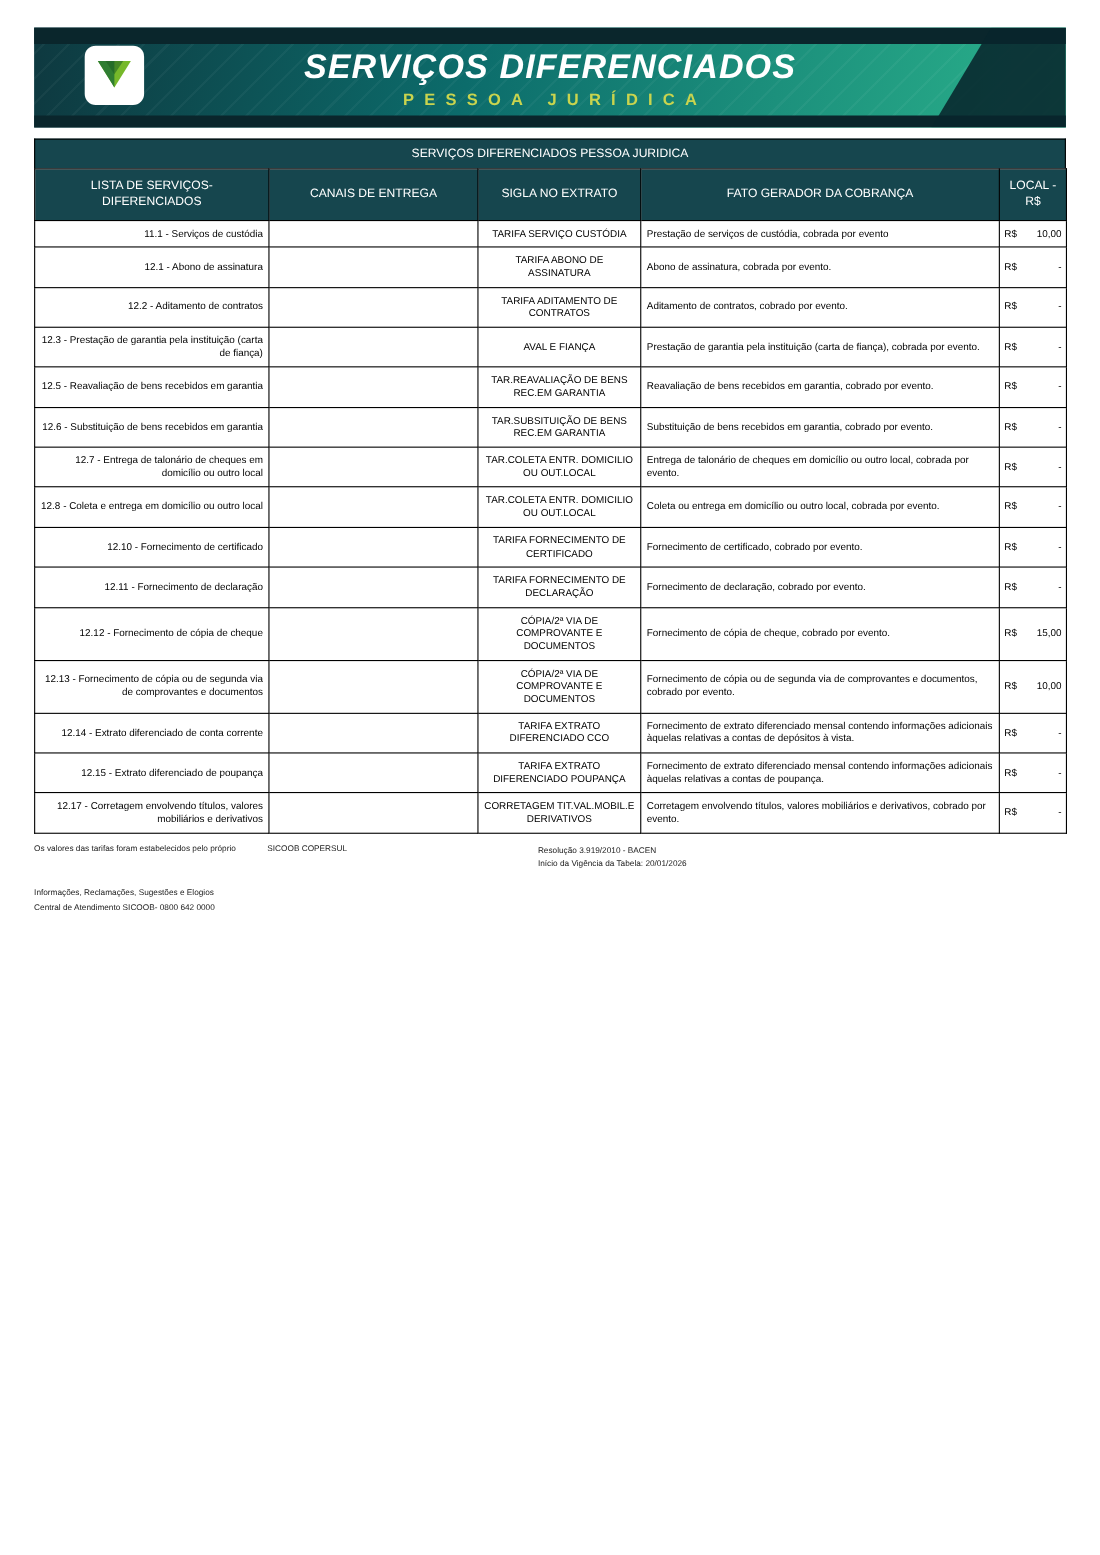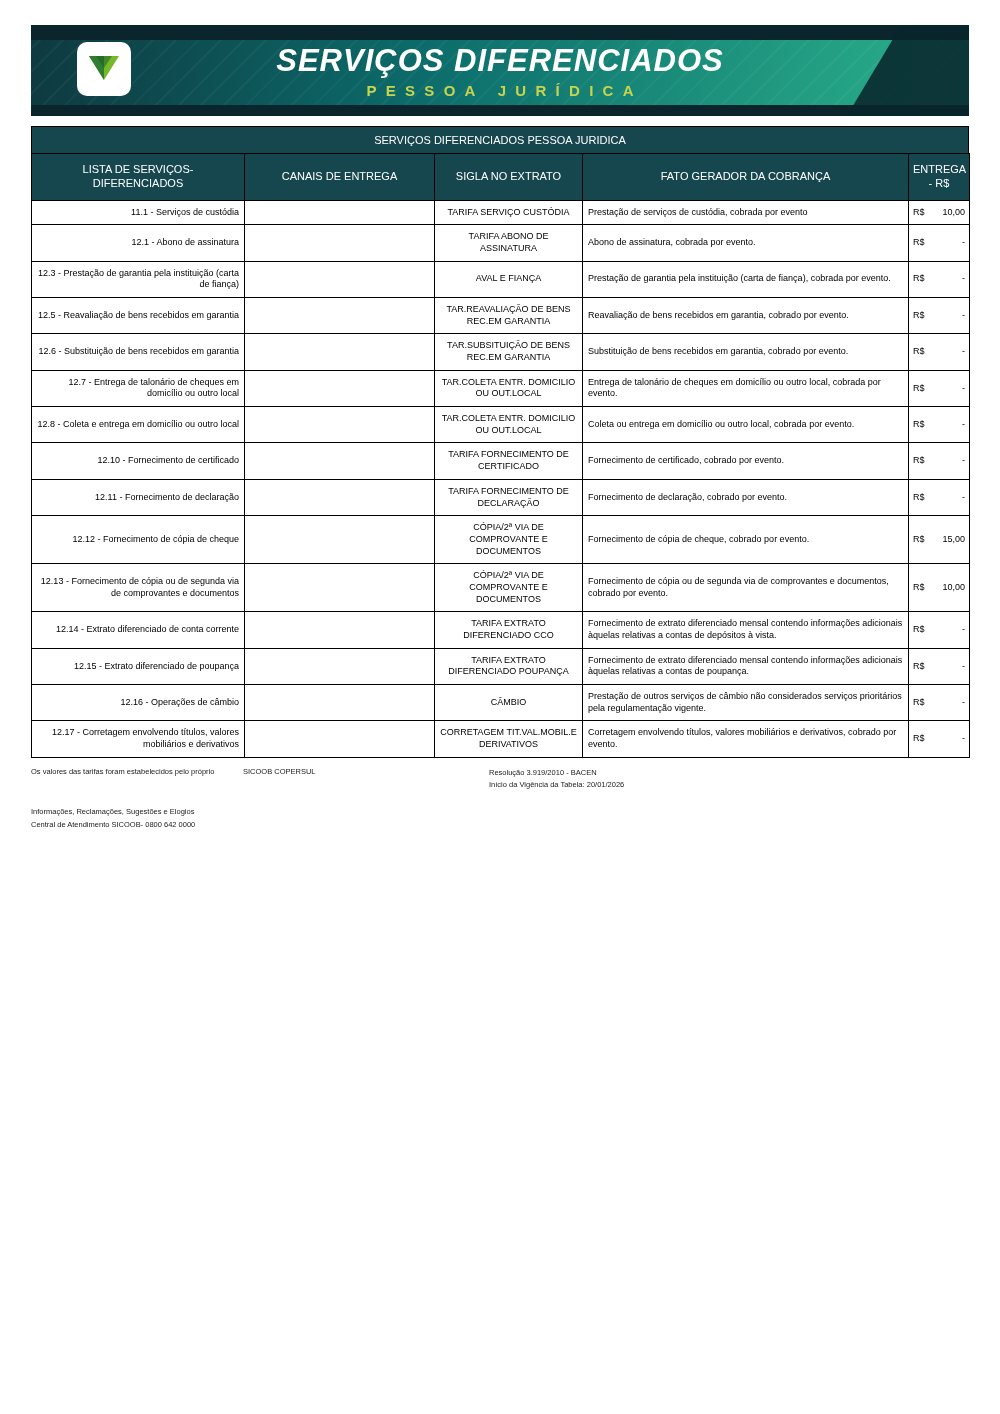--- a/index.html
+++ b/index.html
@@ -111,21 +111,21 @@
           <col style="width:148px">
           <col style="width:326px">
           <col style="width:61px">
       </colgroup>
       <thead>
         <tr>
           <th>LISTA DE SERVIÇOS- DIFERENCIADOS</th>
           <th>CANAIS DE ENTREGA</th>
           <th>SIGLA NO EXTRATO</th>
           <th>FATO GERADOR DA COBRANÇA</th>
-          <th>ENTREGA - R$</th>
+          <th>LOCAL - R$</th>
         </tr>
       </thead>
       <tbody>
   <tr>
     <td class="c-service">11.1 - Serviços de custódia</td>
     <td class="c-channels"></td>
     <td class="c-code">TARIFA SERVIÇO CUSTÓDIA</td>
     <td class="c-fact">Prestação de serviços de custódia, cobrada por evento</td>
     <td class="c-tarifa">
       <div class="tarifa-inner">
@@ -141,20 +141,32 @@
     <td class="c-code">TARIFA ABONO DE ASSINATURA</td>
     <td class="c-fact">Abono de assinatura, cobrada por evento.</td>
     <td class="c-tarifa">
       <div class="tarifa-inner">
         <span class="cur">R$</span>
         <span class="val">-</span>
       </div>
     </td>
   </tr>
 
+  <tr>
+    <td class="c-service">12.2 - Aditamento de contratos</td>
+    <td class="c-channels"></td>
+    <td class="c-code">TARIFA ADITAMENTO DE CONTRATOS</td>
+    <td class="c-fact">Aditamento de contratos, cobrado por evento.</td>
+    <td class="c-tarifa">
+      <div class="tarifa-inner">
+        <span class="cur">R$</span>
+        <span class="val">-</span>
+      </div>
+    </td>
+  </tr>
 
   <tr>
     <td class="c-service">12.3 - Prestação de garantia pela instituição (carta de fiança)</td>
     <td class="c-channels"></td>
     <td class="c-code">AVAL E FIANÇA</td>
     <td class="c-fact">Prestação de garantia pela instituição (carta de fiança), cobrada por evento.</td>
     <td class="c-tarifa">
       <div class="tarifa-inner">
         <span class="cur">R$</span>
         <span class="val">-</span>
@@ -287,32 +299,20 @@
     <td class="c-code">TARIFA EXTRATO DIFERENCIADO POUPANÇA</td>
     <td class="c-fact">Fornecimento de extrato diferenciado mensal contendo informações adicionais àquelas relativas a contas de poupança.</td>
     <td class="c-tarifa">
       <div class="tarifa-inner">
         <span class="cur">R$</span>
         <span class="val">-</span>
       </div>
     </td>
   </tr>
 
-  <tr>
-    <td class="c-service">12.16 - Operações de câmbio</td>
-    <td class="c-channels"></td>
-    <td class="c-code">CÂMBIO</td>
-    <td class="c-fact">Prestação de outros serviços de câmbio não considerados serviços prioritários pela regulamentação vigente.</td>
-    <td class="c-tarifa">
-      <div class="tarifa-inner">
-        <span class="cur">R$</span>
-        <span class="val">-</span>
-      </div>
-    </td>
-  </tr>
 
   <tr>
     <td class="c-service">12.17 - Corretagem envolvendo títulos, valores mobiliários e derivativos</td>
     <td class="c-channels"></td>
     <td class="c-code">CORRETAGEM TIT.VAL.MOBIL.E DERIVATIVOS</td>
     <td class="c-fact">Corretagem envolvendo títulos, valores mobiliários e derivativos, cobrado por evento.</td>
     <td class="c-tarifa">
       <div class="tarifa-inner">
         <span class="cur">R$</span>
         <span class="val">-</span>

